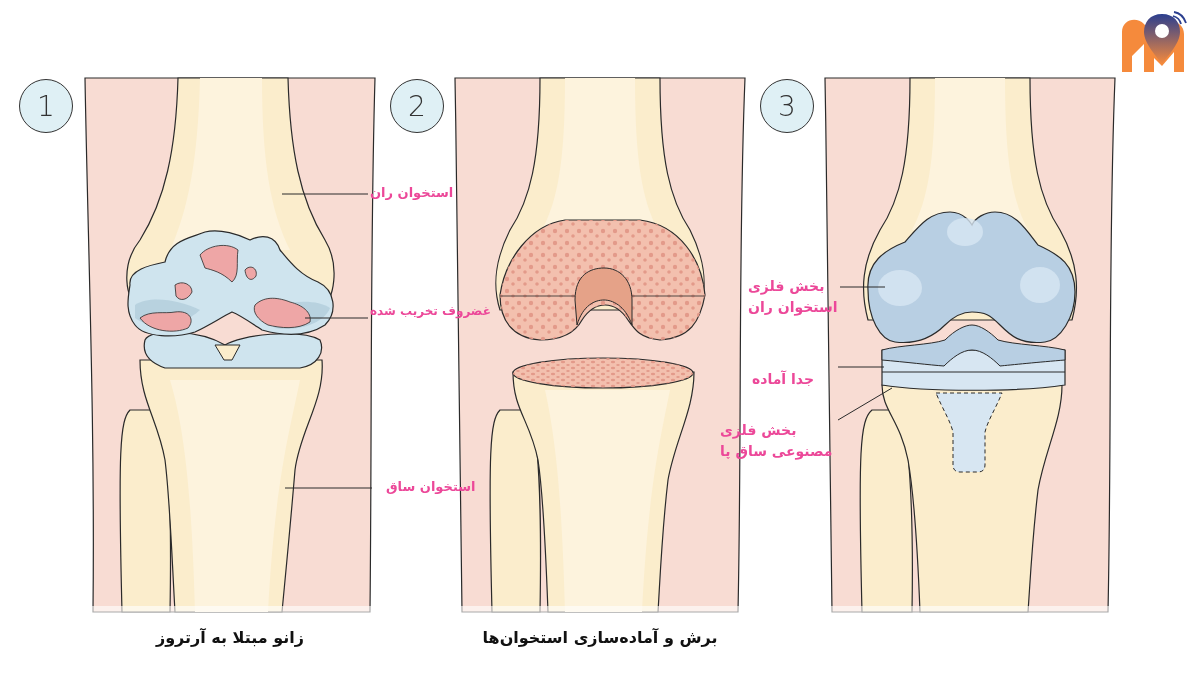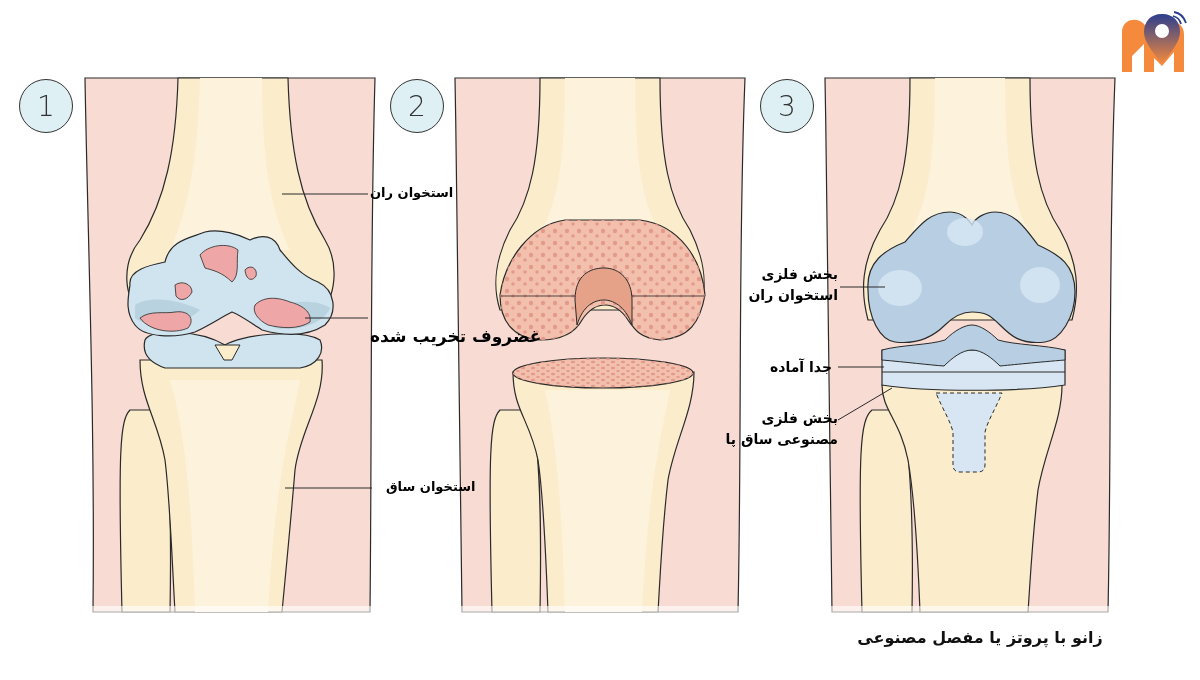--- a/index.html
+++ b/index.html
@@ -1,21 +1,21 @@
 <!DOCTYPE html>
 <html><head>
 <meta charset="utf-8">
 <style>
   html,body{margin:0;padding:0;background:#ffffff;}
   body{width:1200px;height:680px;position:relative;overflow:hidden;font-family:"DejaVu Sans",sans-serif;}
   .stage{position:absolute;left:0;top:0;width:1200px;height:680px;}
   .num{position:absolute;width:52px;height:52px;border-radius:50%;border:1.5px solid #333;background:#dff0f5;
        display:flex;align-items:center;justify-content:center;font-size:28px;color:#333;font-family:"DejaVu Sans",sans-serif;font-weight:300;}
-  .lbl{position:absolute;font-size:13px;font-weight:bold;color:#000000;direction:rtl;white-space:nowrap;font-family:"DejaVu Sans",sans-serif;}
-  .lbl.big{font-size:14px;line-height:21px;text-align:right;}
+  .lbl{position:absolute;font-size:13px;font-weight:bold;color:#ec4899;direction:rtl;white-space:nowrap;font-family:"DejaVu Sans",sans-serif;}
+  .lbl.big{font-size:14px;line-height:21px;text-align:left;margin-top:12px;}
   .caption{position:absolute;top:628px;font-size:16px;font-weight:bold;color:#111;direction:rtl;white-space:nowrap;text-align:center;font-family:"DejaVu Sans",sans-serif;}
   .logo{position:absolute;left:1118px;top:10px;width:70px;height:64px;}
 </style>
 </head>
 <body>
 
 <div class="stage">
 
   <svg width="1200" height="680" style="position:absolute;left:0;top:0">
     <defs>
@@ -101,34 +101,35 @@
     </g>
 
     <rect x="0" y="606" width="1200" height="12" fill="#ffffff" opacity="0.6"></rect>
   </svg>
 
   <div class="num" style="left:19px;top:79px">1</div>
   <div class="num" style="left:390px;top:79px">2</div>
   <div class="num" style="left:760px;top:79px">3</div>
 
   <div class="lbl" style="left:370px;top:185px">استخوان ران</div>
-  <div class="lbl" style="left:370px;top:326px;font-size:17px">غضروف تخریب شده</div>
+  <div class="lbl" style="left:370px;top:304px;font-size:12px">غضروف تخریب شده</div>
   <div class="lbl" style="left:386px;top:479px">استخوان ساق</div>
 
   <div class="lbl big" style="left:748px;top:264px;width:90px">
     <div>بخش فلزی</div>
     <div>استخوان ران</div>
   </div>
   <div class="lbl big" style="left:752px;top:357px;width:80px">جدا آماده</div>
   <div class="lbl big" style="left:720px;top:408px;width:118px">
     <div>بخش فلزی</div>
     <div>مصنوعی ساق پا</div>
   </div>
 
-  <div class="caption" style="left:840px;width:280px">زانو با پروتز یا مفصل مصنوعی</div>
+  <div class="caption" style="left:130px;width:200px">زانو مبتلا به آرتروز</div>
+  <div class="caption" style="left:470px;width:260px">برش و آماده‌سازی استخوان‌ها</div>
 
   <svg class="logo" viewBox="0 0 70 64">
     <defs>
       <linearGradient id="pinGrad" x1="0" y1="0" x2="0" y2="1">
         <stop offset="0" stop-color="#2b3f8f"></stop>
         <stop offset="1" stop-color="#f58a3c"></stop>
       </linearGradient>
     </defs>
     <path d="M4,62 L4,22 C4,10 18,6 26,14 L36,26 L36,62 L26,62 L26,34 L14,46 L14,62 Z" fill="#f58a3c"></path>
     <path d="M36,26 L44,16 C52,8 66,12 66,24 L66,62 L56,62 L56,42 L44,56 L36,48 Z" fill="#f58a3c"></path>

